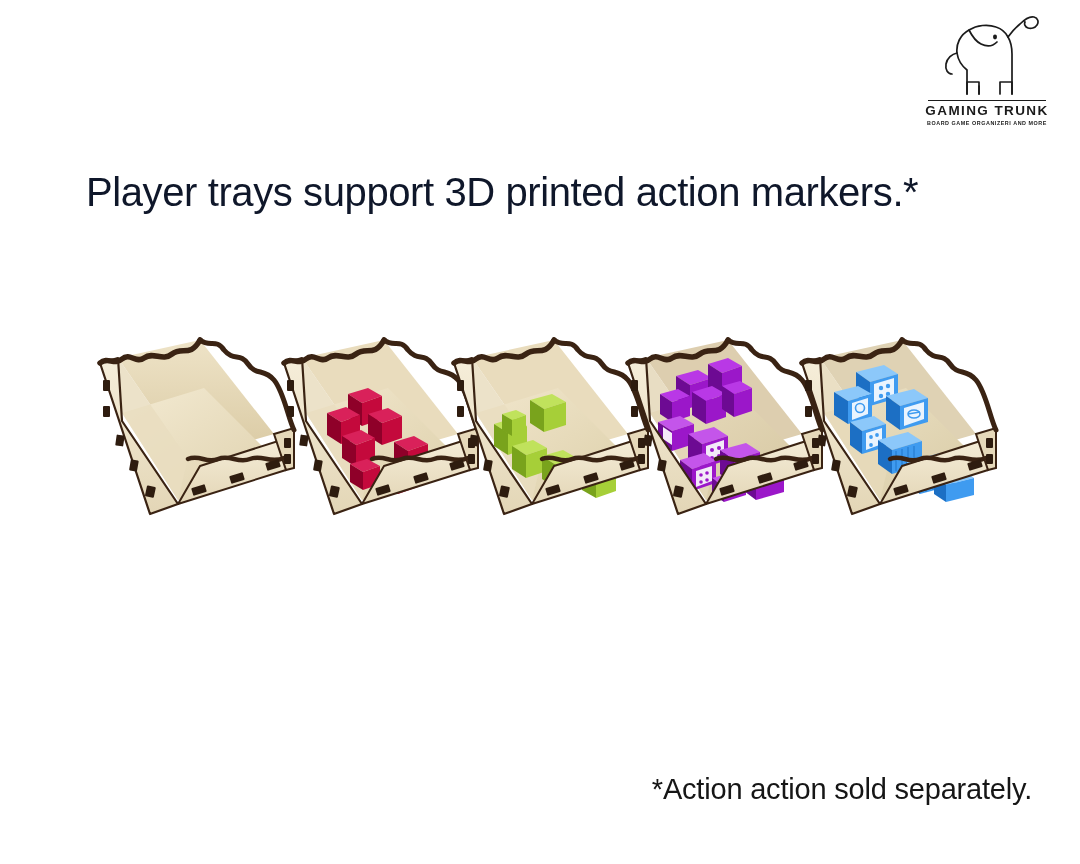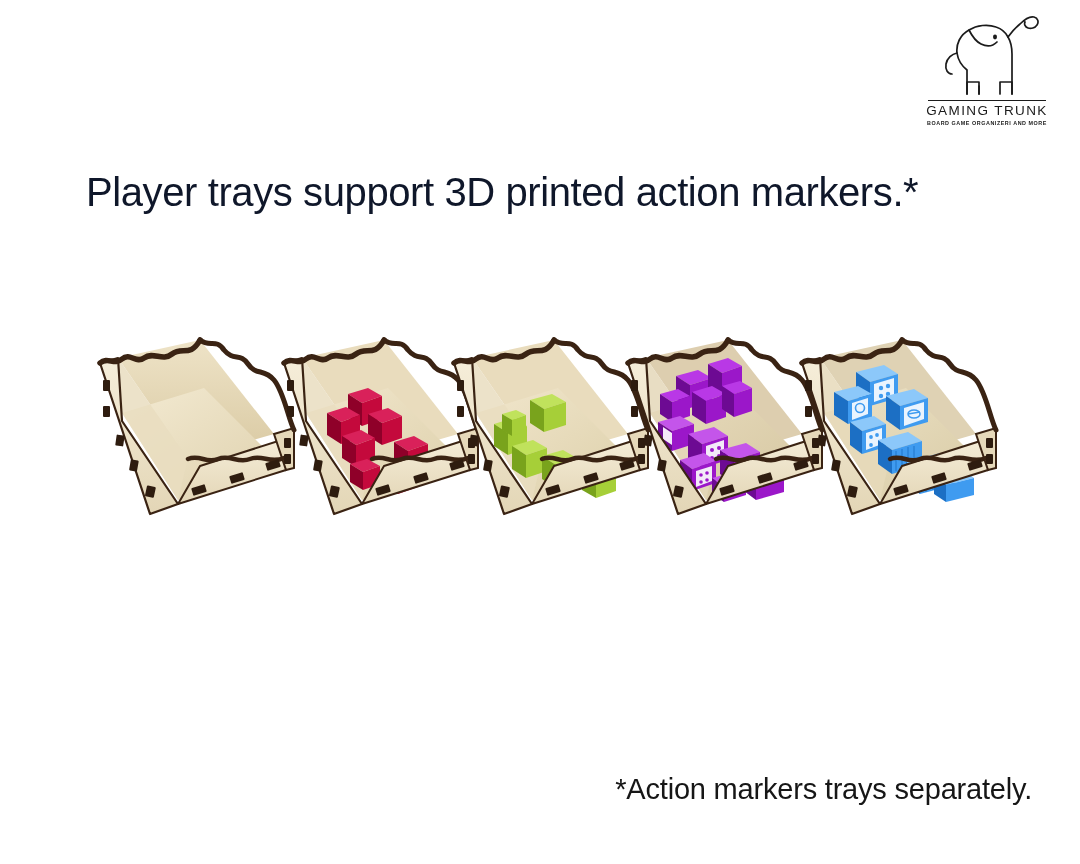--- a/index.html
+++ b/index.html
@@ -12,21 +12,21 @@
     overflow:hidden;
     position:relative;
   }
   #stage { position:absolute; inset:0; width:1080px; height:864px; }
 
   
   .logo { position:absolute; right:18px; top:8px; width:150px; height:120px; text-align:center; }
   .logo-mark { width:150px; height:92px; display:block; }
   .logo-rule { width:118px; height:1px; background:#1b1b1b; margin:0 auto 3px; }
   .logo-name {
-    font-size:13.5px; font-weight:normal; letter-spacing:1.4px;
+    font-size:13.5px; font-weight:bold; letter-spacing:1.4px;
     color:#1b1b1b; line-height:1; white-space:nowrap;
   }
   .logo-tag {
     font-size:5.4px; font-weight:bold; letter-spacing:0.55px;
     color:#1b1b1b; line-height:1; margin-top:3px; white-space:nowrap;
   }
 
   
   .headline {
     position:absolute; left:86px; top:170px;
@@ -503,15 +503,15 @@
           <rect x="142" y="156" width="14" height="8" rx="1" transform="rotate(-17 149 160)"></rect>
           <rect x="178" y="143" width="14" height="8" rx="1" transform="rotate(-17 185 147)"></rect>
           <rect x="196" y="120" width="7" height="10" rx="1"></rect>
           <rect x="196" y="136" width="7" height="10" rx="1"></rect>
         </g>
       </svg>
     </div>
 
   </div>
 
-  <div class="footnote">*Action markers trays separately.</div>
+  <div class="footnote">*Action action sold separately.</div>
 
 </div>
 
 </body></html>

